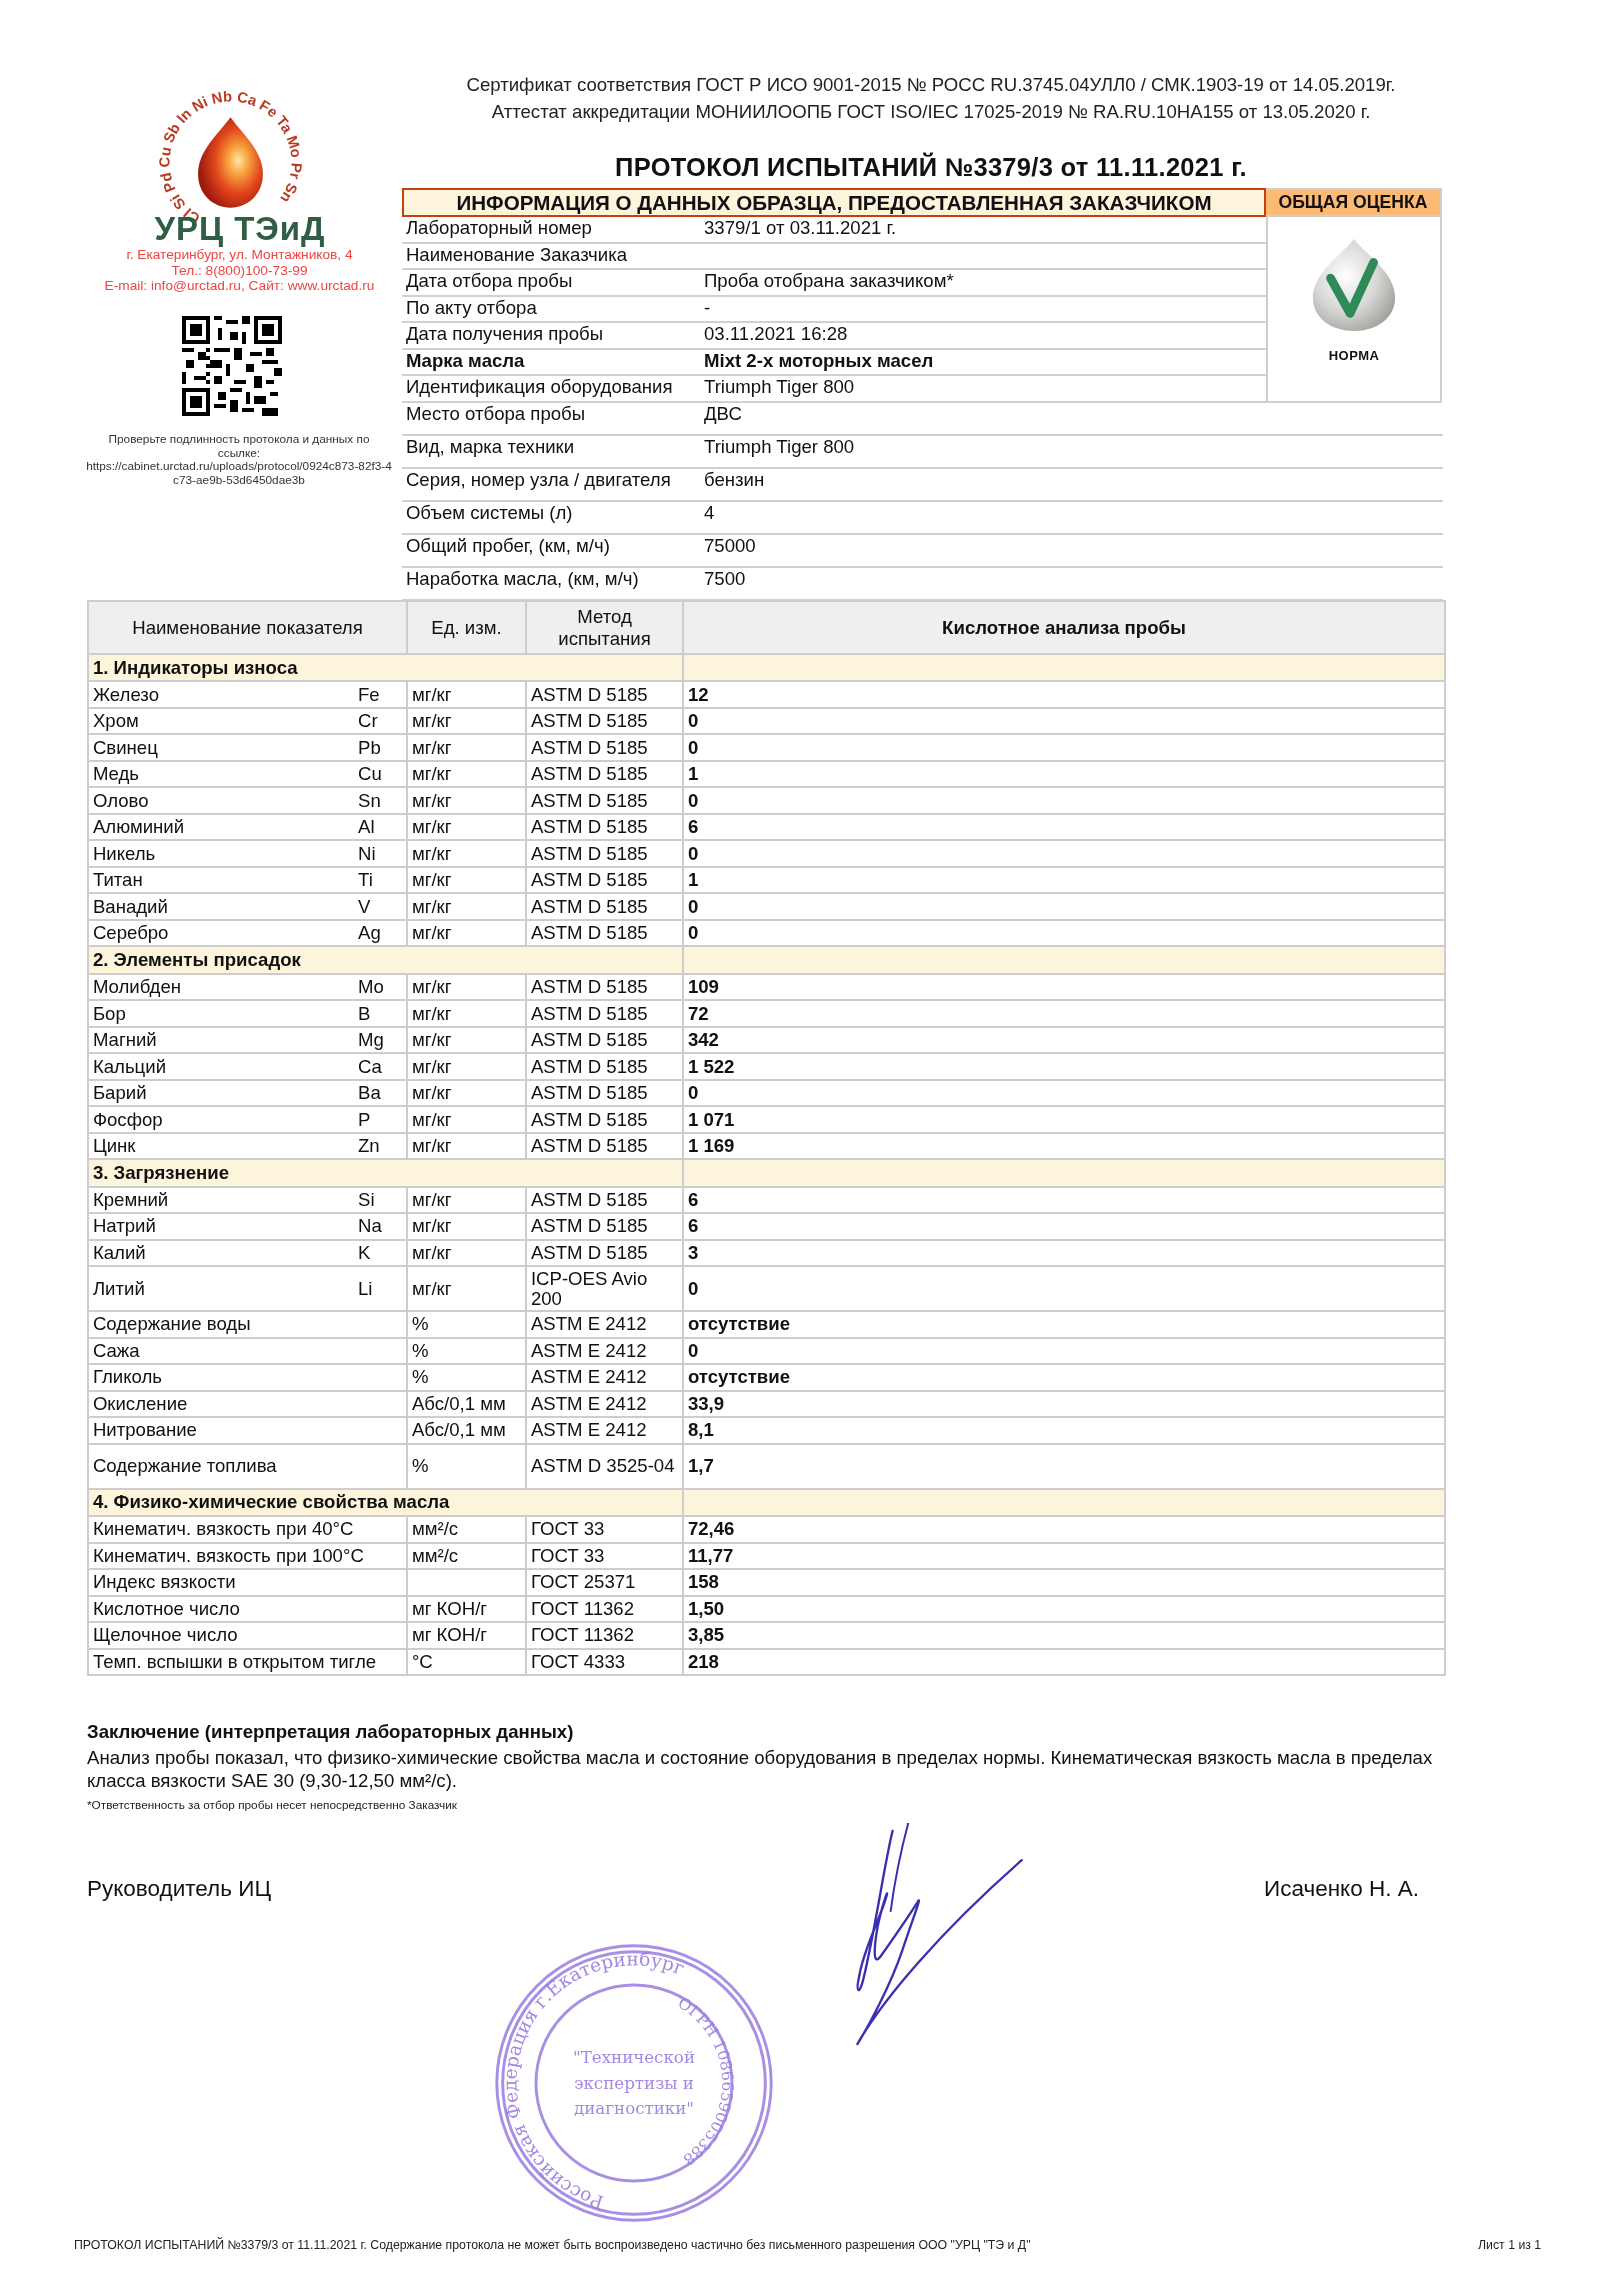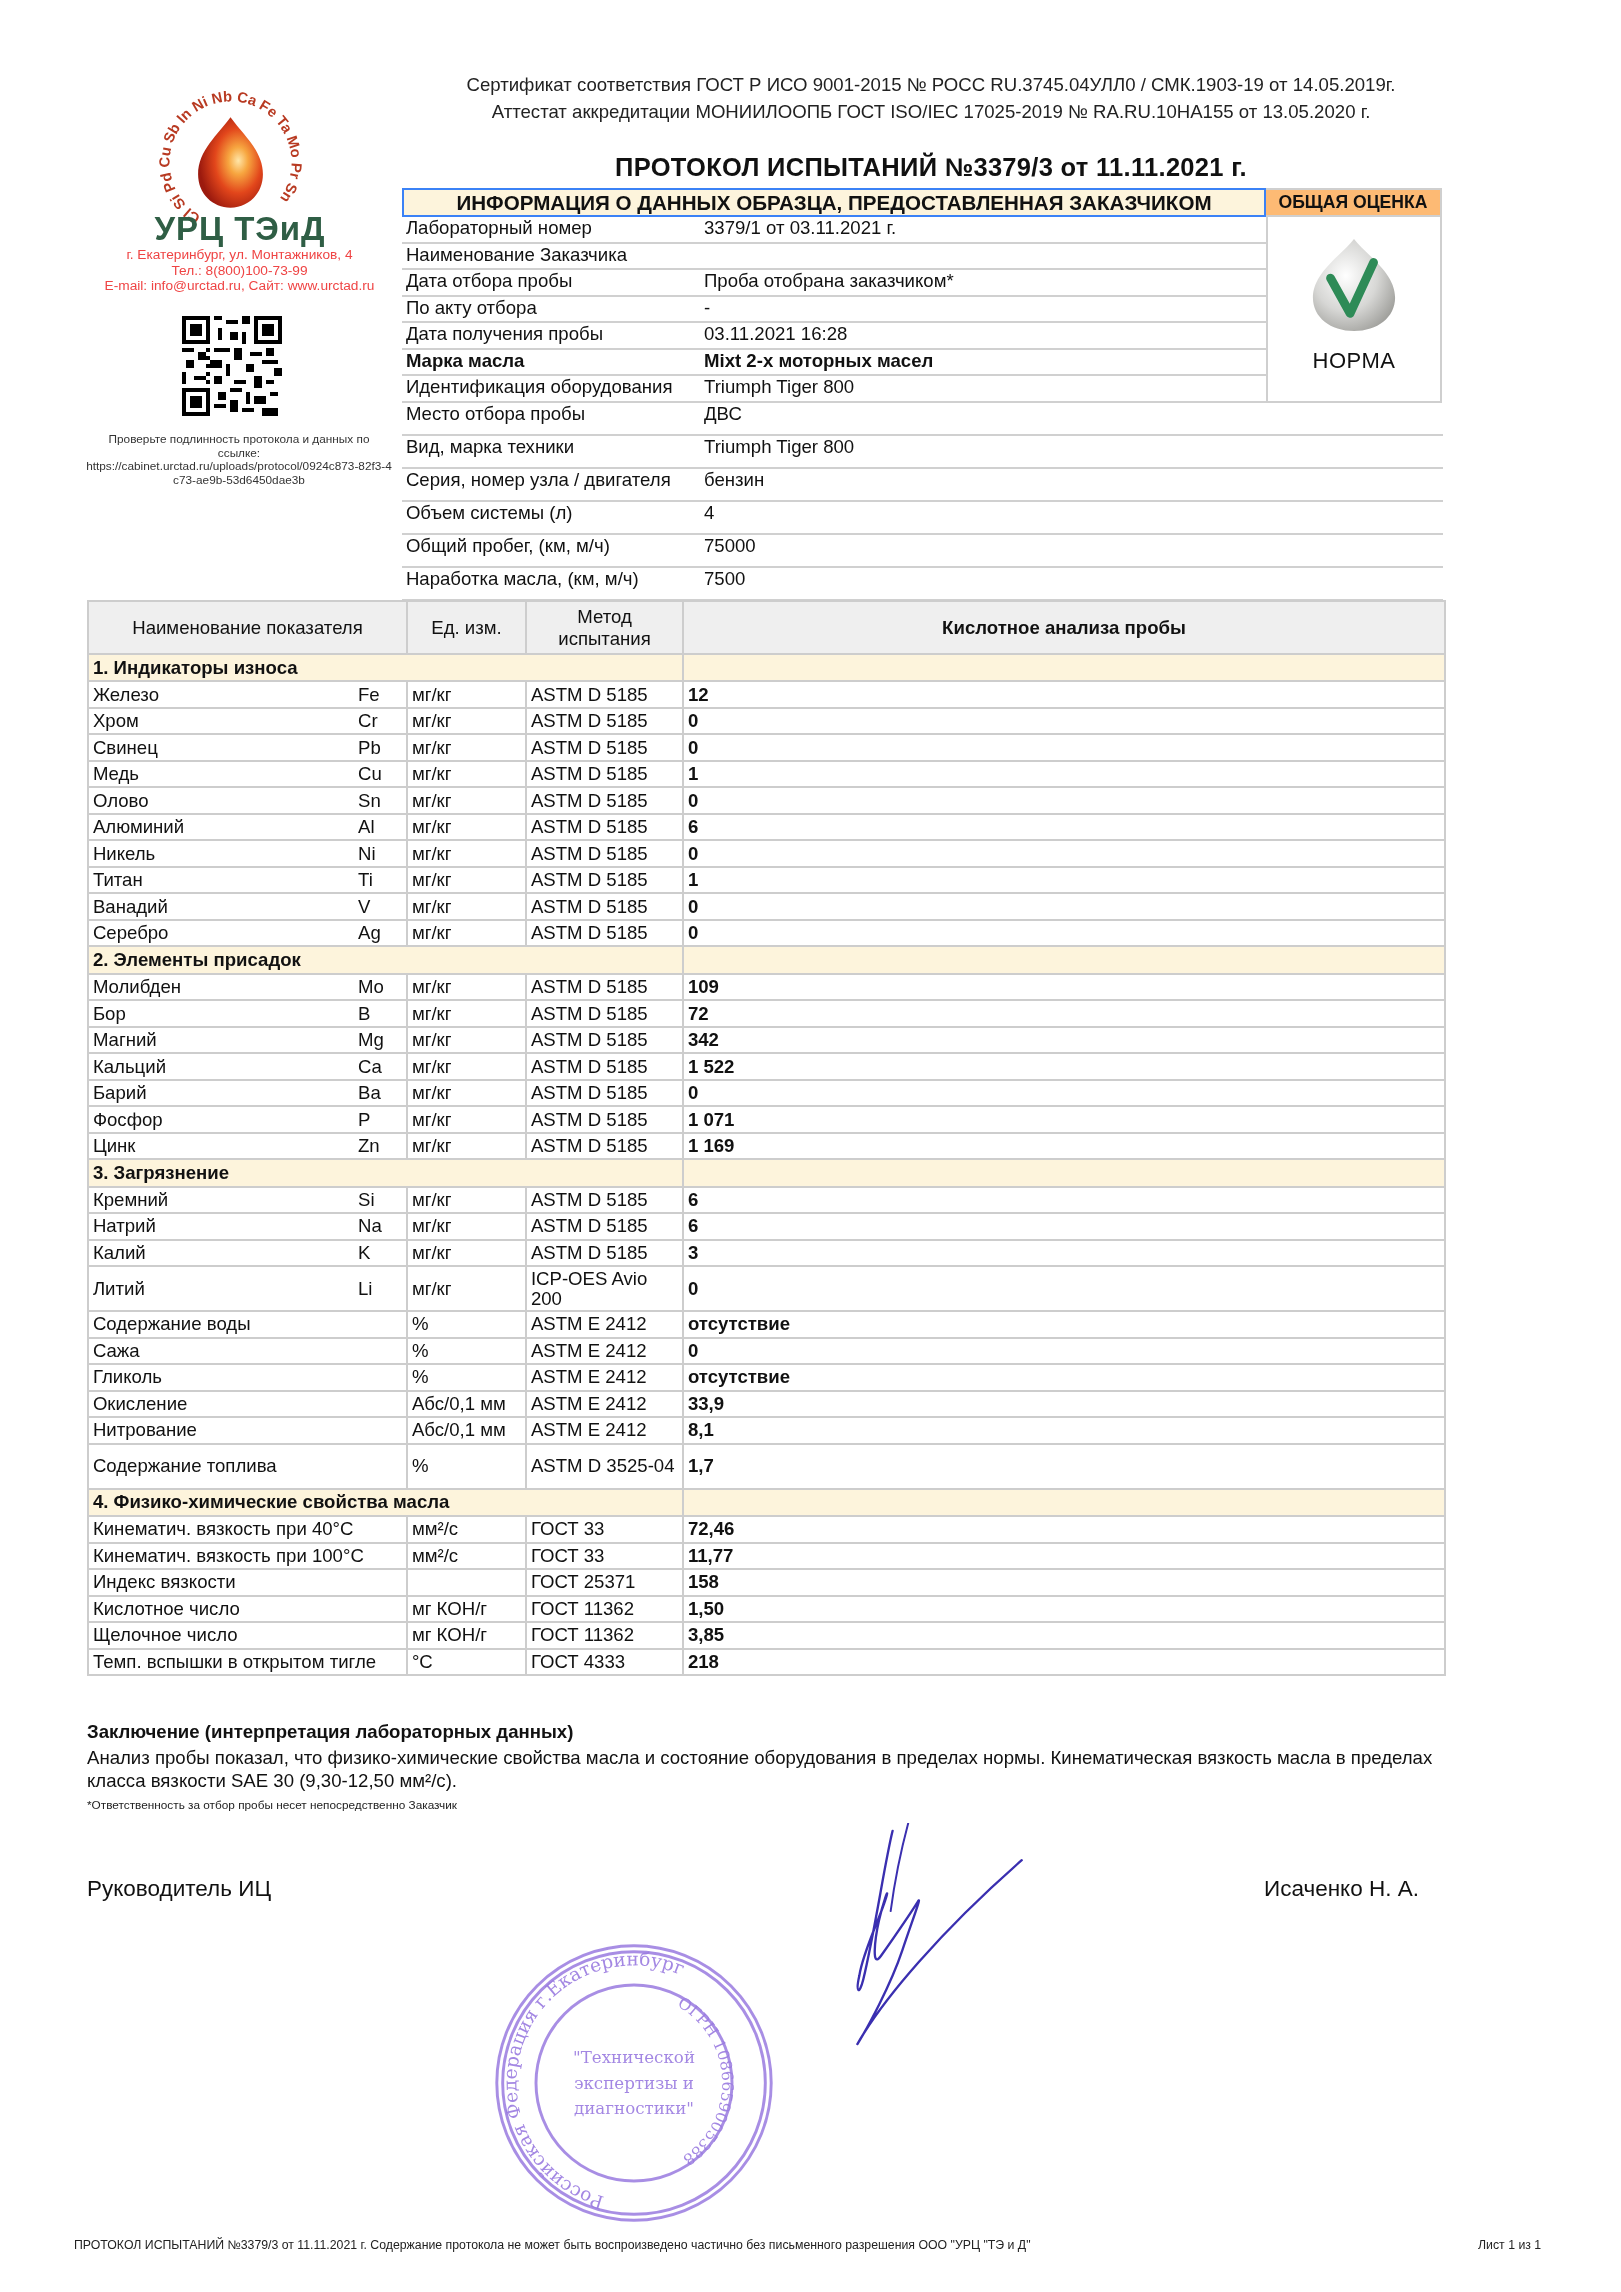--- a/index.html
+++ b/index.html
@@ -15,32 +15,32 @@
   .qr { left: 182px; top: 316px; width: 100px; height: 100px; }
   .verify { left: 86px; top: 433px; width: 306px; text-align: center; font-size: 11.8px; line-height: 13.7px; color: #333; }
 
   
   .cert-lines { left: 392px; top: 71px; width: 1078px; text-align: center; font-size: 18.6px; line-height: 27.4px; color: #222; }
   .title { left: 392px; top: 153px; width: 1078px; text-align: center; font-size: 25.5px; font-weight: bold; letter-spacing: 0.3px; }
 
   
   .info { left: 402px; top: 188px; width: 1041px; }
   .info-head { display: flex; height: 29px; }
-  .info-head .h1 { width: 864px; background: #fdf4dc; border: 2px solid #3b82f6; font-weight: bold; font-size: 20.6px; display: flex; align-items: center; justify-content: center; }
+  .info-head .h1 { width: 864px; background: #fdf4dc; border: 2px solid #c2410c; font-weight: bold; font-size: 20.6px; display: flex; align-items: center; justify-content: center; }
   .info-head .h2 { width: 176px; background: #fdba74; border: 2px solid #cfcfcf; border-left: none; font-weight: bold; font-size: 17.6px; display: flex; align-items: center; justify-content: center; }
   .info-body { position: relative; }
   .info-row { display: flex; align-items: flex-start; border-bottom: 2.9px solid #d0d0d0; font-size: 18.6px; }
   .info-row .k { width: 302px; padding-left: 3.9px; white-space: nowrap; }
   .info-row .v { flex: 1; white-space: nowrap; }
   .info-row.top { width: 864px; height: 26.5px; }
   .info-row.low { width: 1041px; height: 33px; }
   .info-row.bold { font-weight: bold; }
   .rating { position: absolute; left: 864px; top: 0; width: 176px; height: 186px; border: 2px solid #cfcfcf; border-top: none; display: flex; flex-direction: column; align-items: center; }
   .rating-icon { margin-top: 17.6px; width: 90px; height: 98px; }
-  .rating-label { margin-top: 15.7px; font-weight: normal; font-size: 22px; letter-spacing: 0.5px; }
+  .rating-label { margin-top: 15.7px; font-weight: bold; font-size: 13px; letter-spacing: 0.5px; }
 
   
   .res { left: 87px; top: 600px; width: 1356px; border-collapse: collapse; font-size: 18.6px; table-layout: fixed; }
   .res td, .res th { border: 2.9px solid #cdcdcd; padding: 0 3.9px; height: 26.5px; vertical-align: middle; white-space: nowrap; overflow: hidden; }
   .res th { background: #efefef; font-weight: normal; height: 53px; text-align: center; line-height: 21.6px; }
   .res th.results-h { font-weight: bold; }
   .res tr.section td { background: #fdf4dc; font-weight: bold; height: 27.4px; }
   .res td.name { position: relative; }
   .res td.name .sym { position: absolute; left: 269px; top: 50%; transform: translateY(-50%); }
   .res td.val { font-weight: bold; }

